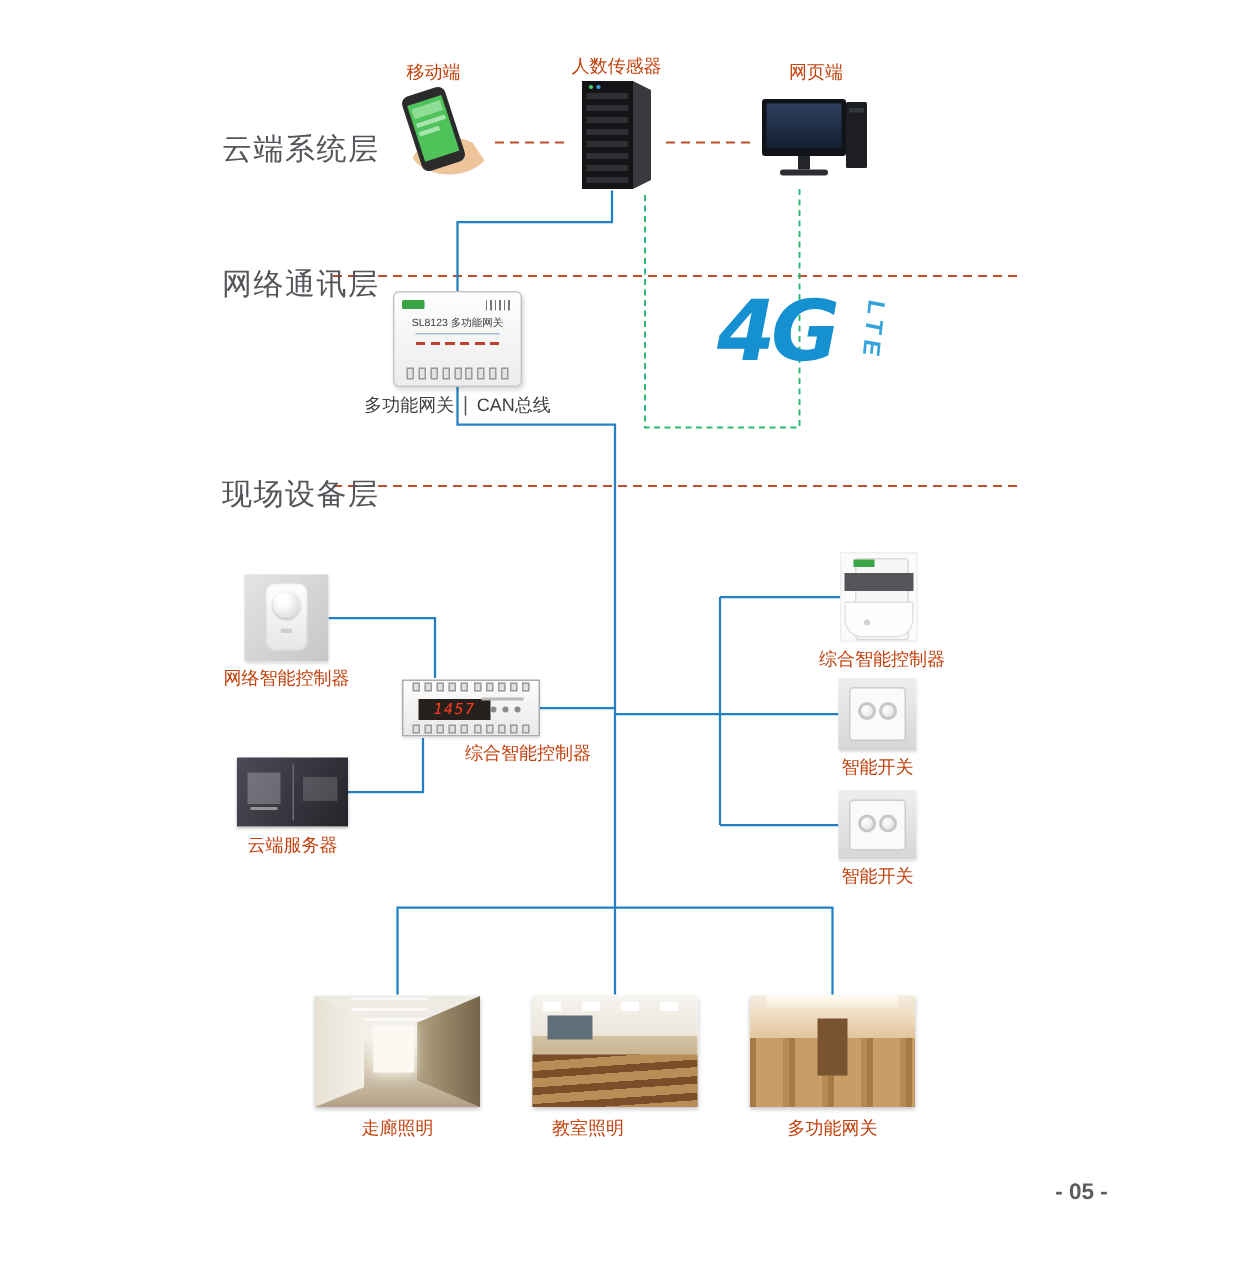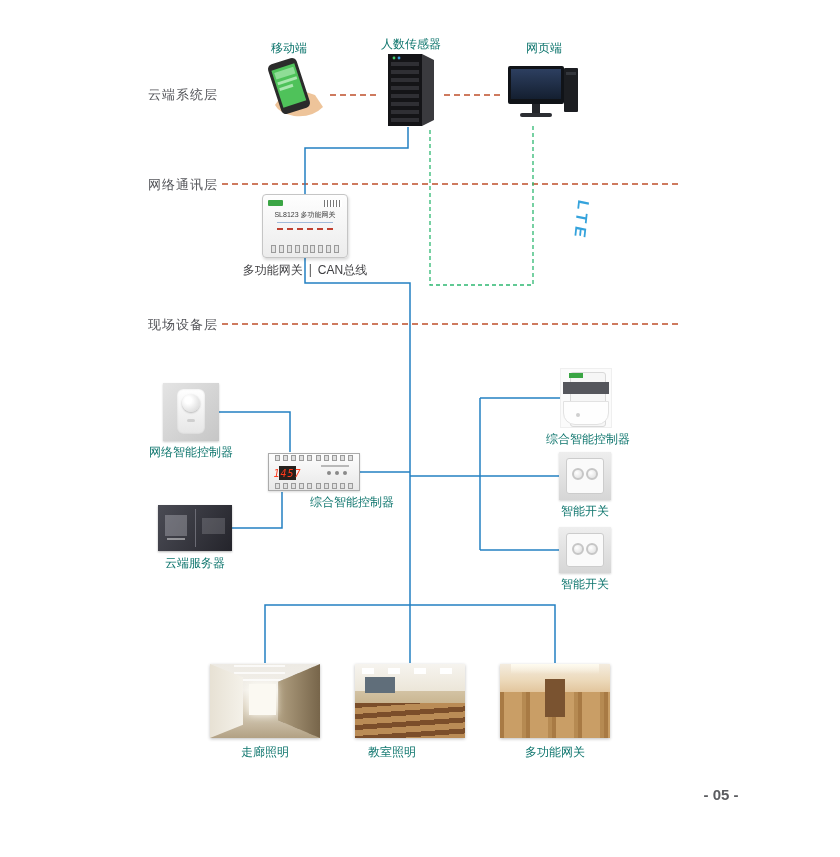--- a/index.html
+++ b/index.html
@@ -3,26 +3,26 @@
 <meta charset="utf-8">
 <style>
   html,body { margin:0; padding:0; background:#ffffff; }
   .page {
     position:relative; width:840px; height:857px; background:#ffffff;
     font-family:"Liberation Sans", sans-serif; overflow:hidden;
   }
   .wires { position:absolute; left:0; top:0; }
 
   .layer-title {
-    position:absolute; left:148px; font-size:13px; color:#54555a;
+    position:absolute; left:148px; font-size:20px; color:#54555a;
     letter-spacing:1px; white-space:nowrap;
   }
   .lbl {
     position:absolute; transform:translateX(-50%); font-size:12px;
-    color:#0f766e; white-space:nowrap;
+    color:#c2410c; white-space:nowrap;
   }
   .dev { position:absolute; }
   .dev svg { display:block; }
 
   
   .gw {
     position:absolute; left:262px; top:194px; width:86px; height:64px;
     background:linear-gradient(#fefefe,#ececec); border:1px solid #c5c5c5;
     border-radius:4px; box-shadow:1px 2px 3px rgba(0,0,0,.15); box-sizing:border-box;
   }
@@ -72,21 +72,21 @@
   .ppl-t { position:absolute; left:12%; top:72%; width:24%; height:2px; background:rgba(255,255,255,.45); }
 
   
   .ctrl { position:absolute; left:268px; top:453px; width:92px; height:38px;
     background:linear-gradient(#fdfdfd,#e8e8e8); border:1px solid #ababab; box-sizing:border-box;
     box-shadow:0 1px 2px rgba(0,0,0,.15); }
   .ctrl-terms { position:absolute; left:6px; right:6px; display:flex; justify-content:space-between; }
   .ctrl-terms.top { top:1px; }
   .ctrl-terms.bot { bottom:1px; }
   .ctrl-terms span { width:5px; height:6px; background:#e0e0e0; border:1px solid #9b9b9b; box-sizing:border-box; }
-  .ctrl-display { position:absolute; left:10px; top:12px; width:17px; height:14px; background:#26201d;
+  .ctrl-display { position:absolute; left:10px; top:12px; width:48px; height:14px; background:#26201d;
     color:#ff3a1c; font-family:"DejaVu Sans Mono", monospace; font-size:10px; font-style:italic;
     display:flex; align-items:center; justify-content:center; letter-spacing:1px; }
   .ctrl-btns { position:absolute; right:12px; top:17px; display:flex; gap:4px; }
   .ctrl-btns span { width:4px; height:4px; border-radius:50%; background:#8a8a8a; }
   .ctrl-txt { position:absolute; right:10px; top:11px; width:28px; height:2px; background:#b9b9b9; }
 
   
   .netctrl { position:absolute; left:560px; top:368px; width:52px; height:60px; background:#fbfbfb;
     border:1px solid #efefef; box-sizing:border-box; }
   .netctrl-body { position:absolute; left:9px; top:3px; width:34px; height:53px;
@@ -245,20 +245,21 @@
     </div>
   </div>
 
   <div class="gw-label-row">
     <span>多功能网关</span>
     <span class="vbar"></span>
     <span>CAN总线</span>
   </div>
 
   <div class="logo4g">
+    <span class="big">4G</span>
     <span class="lte">LTE</span>
   </div>
 
   <div class="pir">
     <div class="pir-body"></div>
     <div class="pir-dome"></div>
     <div class="pir-slot"></div>
   </div>
   <div class="lbl" style="left:191px; top:444px">网络智能控制器</div>
 

